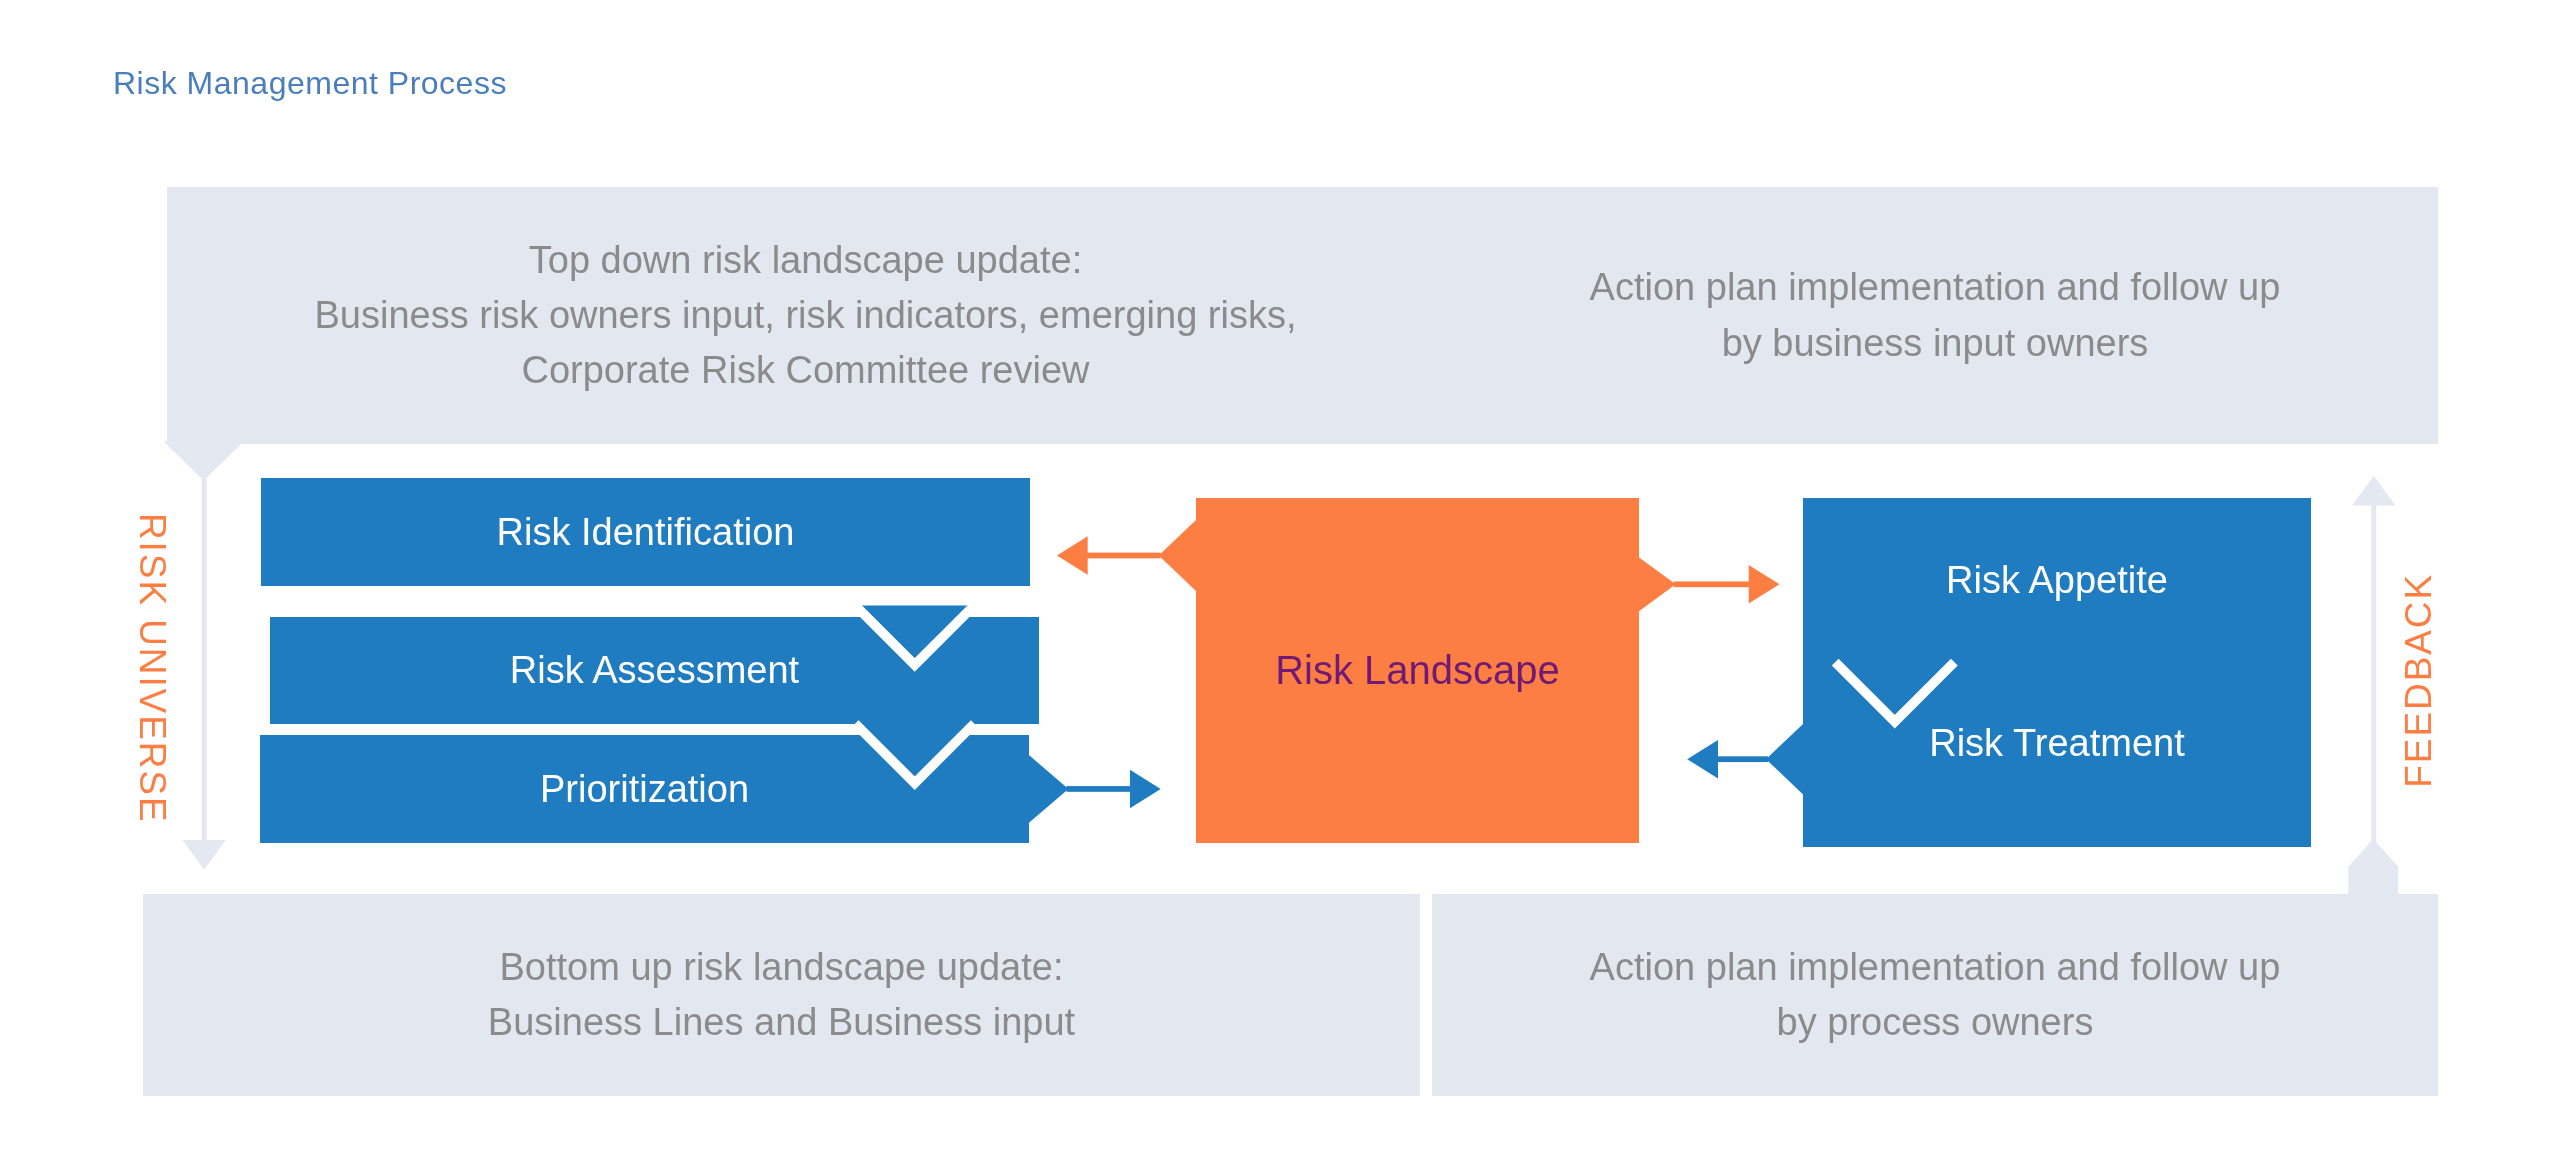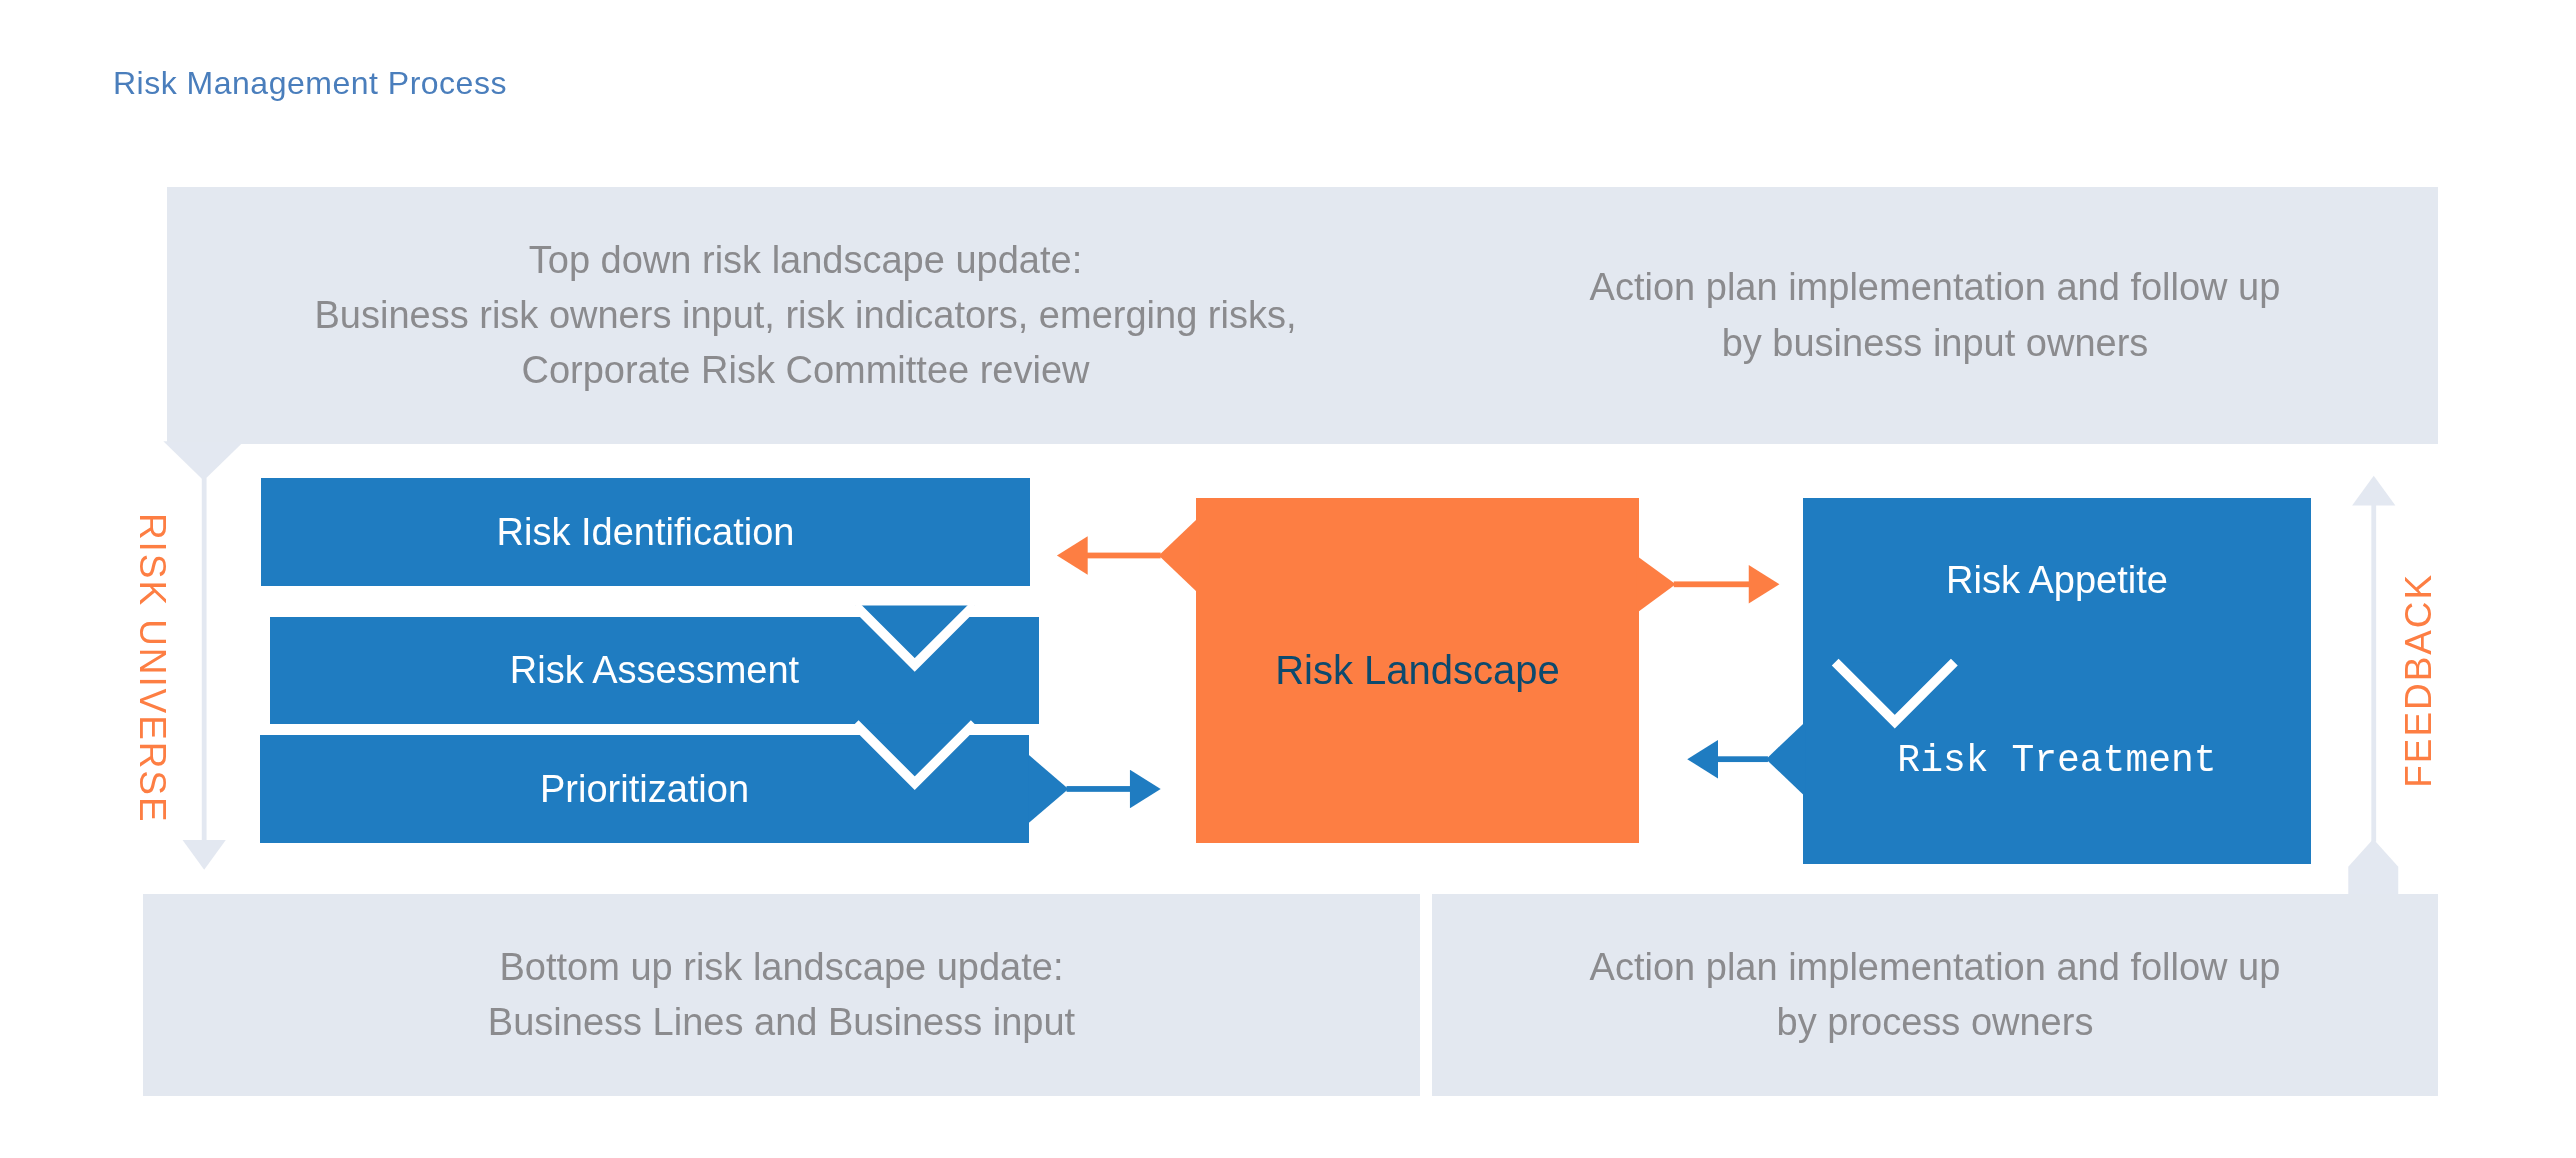--- a/index.html
+++ b/index.html
@@ -26,26 +26,26 @@
     position:absolute;background:var(--blue,#1F7CC1);color:#ffffff;
     display:flex;align-items:center;justify-content:center;
     font-size:38px;
   }
   #bar-identification{left:261px;top:478px;width:769px;height:108px;}
   #bar-assessment{left:270px;top:617px;width:769px;height:107px;}
   #bar-prioritization{left:260px;top:735px;width:769px;height:108px;}
 
   #center-box{
     position:absolute;left:1196px;top:498px;width:443px;height:345px;
-    background:var(--orange,#FD7E43);color:#0c4a6e;
+    background:var(--orange,#FD7E43);color:#701a75;
     display:flex;align-items:center;justify-content:center;font-size:40px;
   }
 
   #box-appetite{left:1803px;top:498px;width:508px;height:164px;}
-  #box-treatment{left:1803px;top:657px;width:508px;height:207px;font-family:Liberation Mono, monospace;}
+  #box-treatment{left:1803px;top:640px;width:508px;height:207px;}
 
   .side-label{
     position:absolute;color:var(--orange,#FD7E43);
     font-size:37px;letter-spacing:1.9px;white-space:nowrap;
   }
   #label-universe{
     left:131px;top:513px;
     writing-mode:vertical-rl;text-orientation:mixed;
   }
   #label-feedback{

